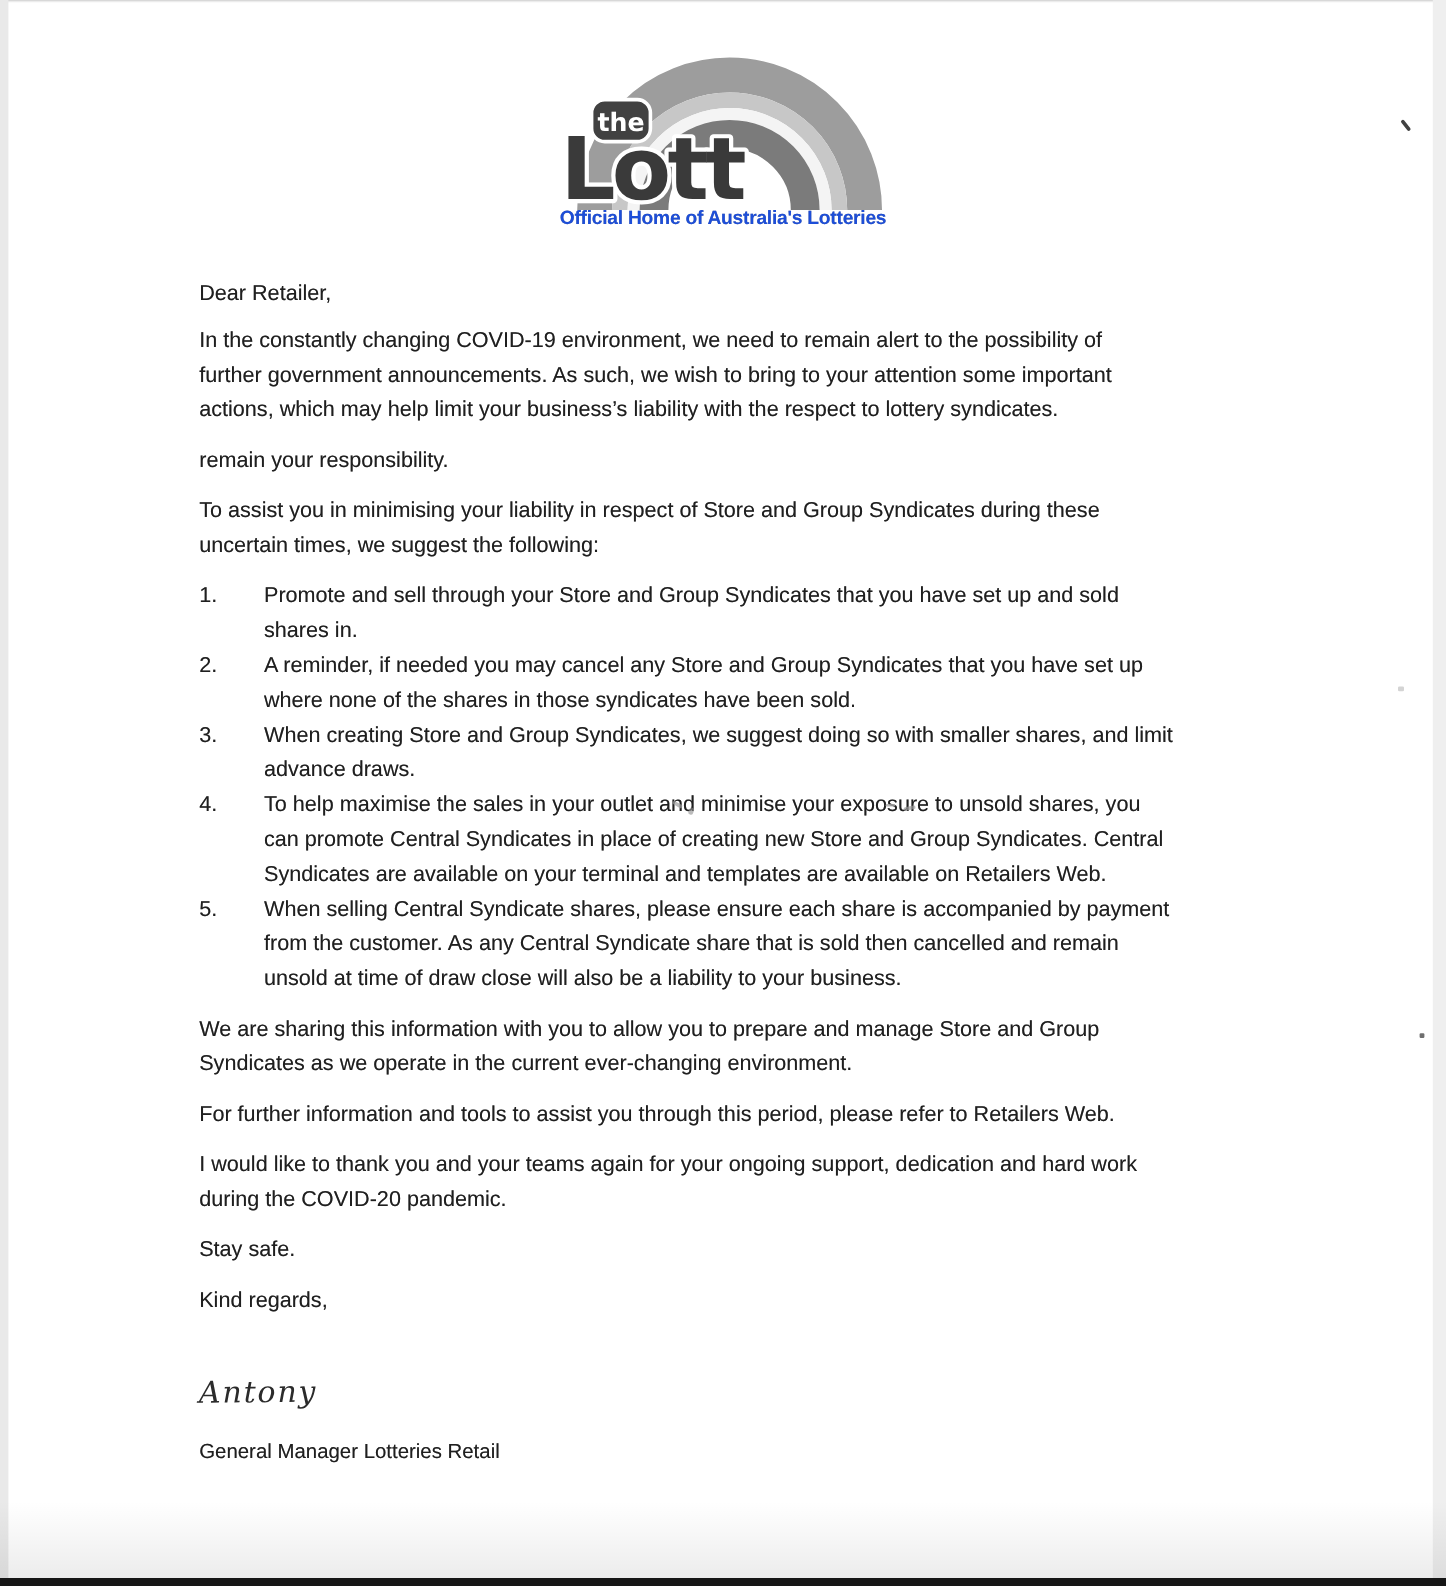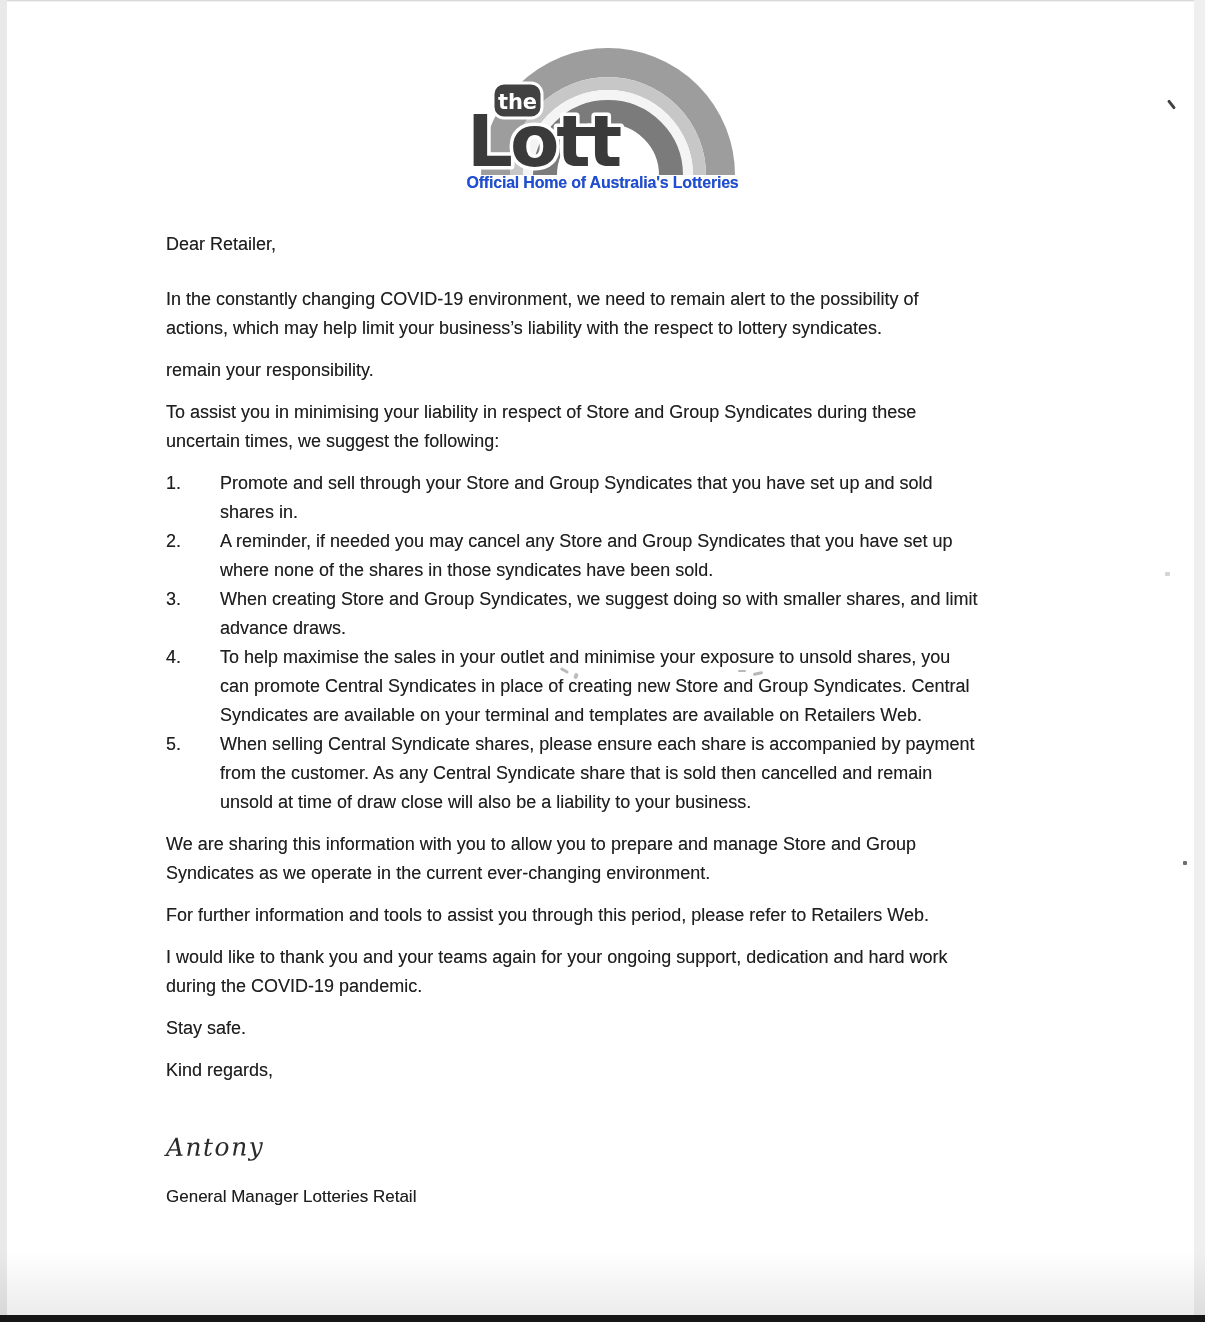--- a/index.html
+++ b/index.html
@@ -31,21 +31,21 @@
     letter-spacing: -0.2px;
     color: #1d4ed8;
     text-shadow: 0 0 0.5px rgba(0,0,0,0.4);
   }
 
   
   .letter { margin: 38px 0 0 166px; width: 890px; }
   .ln { white-space: nowrap; height: 29px; line-height: 29px; font-size: 18px;
         text-shadow: 0 0 0.5px rgba(0,0,0,0.45); }
   .para { margin-bottom: 13px; }
-  .salutation { margin-bottom: 26px; }
+  .salutation { margin-bottom: 10px; }
   ol.suggestions { list-style: none; margin-bottom: 13px; }
   ol.suggestions li { position: relative; padding-left: 54px; }
   ol.suggestions .num { position: absolute; left: 0; top: 0; }
   .signature {
     margin-top: 45px;
     font-family: "DejaVu Serif", cursive;
     font-style: italic;
     font-size: 25px;
     line-height: 36px;
     letter-spacing: 1.5px;
@@ -105,20 +105,21 @@
   </header>
 
   <main class="letter">
 
     <div class="para salutation">
       <div class="ln">Dear Retailer,</div>
     </div>
 
     <div class="para">
       <div class="ln">In the constantly changing COVID-19 environment, we need to remain alert to the possibility of</div>
+      <div class="ln">further government announcements. As such, we wish to bring to your attention some important</div>
       <div class="ln">actions, which may help limit your business’s liability with the respect to lottery syndicates.</div>
     </div>
 
     <div class="para">
       <div class="ln">remain your responsibility.</div>
     </div>
 
     <div class="para">
       <div class="ln">To assist you in minimising your liability in respect of Store and Group Syndicates during these</div>
       <div class="ln">uncertain times, we suggest the following:</div>
@@ -158,21 +159,21 @@
       <div class="ln">We are sharing this information with you to allow you to prepare and manage Store and Group</div>
       <div class="ln">Syndicates as we operate in the current ever-changing environment.</div>
     </div>
 
     <div class="para">
       <div class="ln">For further information and tools to assist you through this period, please refer to Retailers Web.</div>
     </div>
 
     <div class="para">
       <div class="ln">I would like to thank you and your teams again for your ongoing support, dedication and hard work</div>
-      <div class="ln">during the COVID-19 pandemic.</div>
+      <div class="ln">during the COVID-20 pandemic.</div>
     </div>
 
     <div class="para">
       <div class="ln">Stay safe.</div>
     </div>
 
     <div class="para">
       <div class="ln">Kind regards,</div>
     </div>
 

